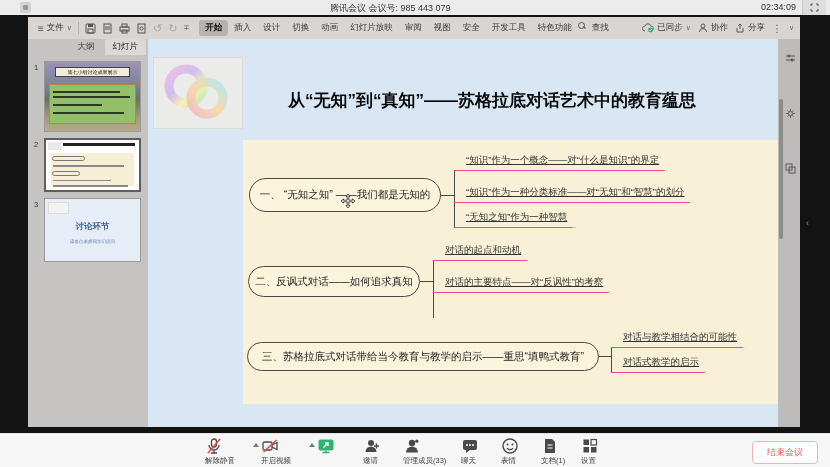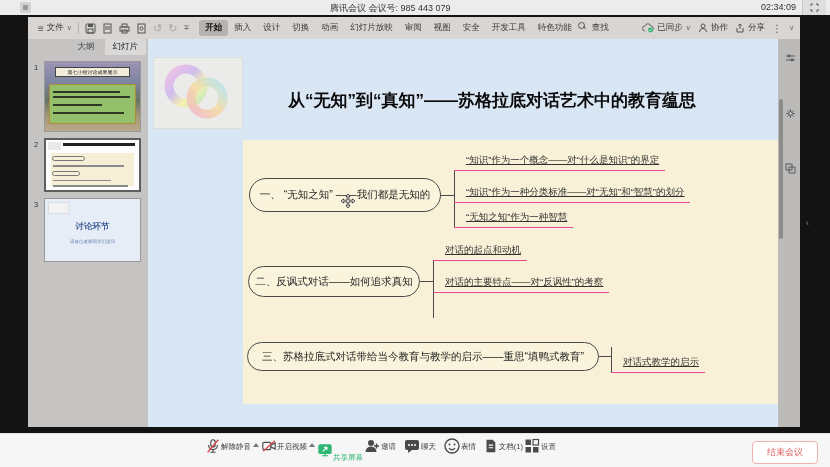--- a/index.html
+++ b/index.html
@@ -80,21 +80,21 @@
 
   
   .right-rail { width:22px; background:#bdbbba; position:relative; }
   .rail-thumb { position:absolute; left:1px; top:60px; width:4px; height:140px; background:#8e8c8b; border-radius:2px; }
   .rail-icons { position:absolute; left:7px; top:14px; display:flex; flex-direction:column; gap:44px; }
   .rail-icons svg { display:block; }
 
   
   .dock { position:absolute; left:0; top:433px; width:830px; height:34px; background:#f6f6f6; border-top:1px solid #e3e3e3; }
   .dock-items { position:absolute; left:205px; top:3px; display:flex; align-items:flex-start; }
-  .dock-item { display:flex; flex-direction:row; align-items:center; width:46px; cursor:default; }
+  .dock-item { display:flex; flex-direction:column; width:46px; cursor:default; }
   .dock-item.narrow { width:40px; }
   .dock-item.wide { width:58px; }
   .dock-label { font-size:7.5px; color:#3c3c3c; margin-top:1px; white-space:nowrap; }
   .dock-label.green { color:#2eb573;margin-top:16px; }
   .dock-caret { width:10px; padding-top:6px; display:flex; justify-content:center; }
   .caret-up { width:0; height:0; border-left:3px solid transparent; border-right:3px solid transparent; border-bottom:4px solid #777; }
   .end-btn { position:absolute; right:12px; top:7px; padding:4px 14px; font-size:9px; color:#e05c5c; border:1px solid #f0b1b1; border-radius:4px; background:#fff; }
 </style>
 </head>
 <body>
@@ -280,20 +280,21 @@
 
             <div class="mm-pill" style="left:5px; top:126px; width:172px; height:31px;">二、反讽式对话——如何追求真知</div>
             <div class="hline" style="left:177px; top:141px; width:13px;"></div>
             <div class="vline" style="left:190px; top:120px; height:58px;"></div>
             <div class="mm-branch" style="left:190px; top:104px;">对话的起点和动机</div>
             <div class="mm-branch" style="left:190px; top:136px;">对话的主要特点——对“反讽性”的考察</div>
 
             <div class="mm-pill" style="left:4px; top:202px; width:352px; height:29px;">三、苏格拉底式对话带给当今教育与教学的启示——重思“填鸭式教育”</div>
             <div class="hline" style="left:356px; top:216px; width:12px;"></div>
             <div class="vline" style="left:368px; top:207px; height:26px;"></div>
+            <div class="mm-branch" style="left:368px; top:191px;">对话与教学相结合的可能性</div>
             <div class="mm-branch" style="left:368px; top:216px;">对话式教学的启示</div>
 
             <span class="cursor">
               <svg width="14" height="14" viewBox="0 0 14 14">
                 <path d="M7 0 L9 2.5 H7.8 V6.2 H11.5 V5 L14 7 L11.5 9 V7.8 H7.8 V11.5 H9 L7 14 L5 11.5 H6.2 V7.8 H2.5 V9 L0 7 L2.5 5 V6.2 H6.2 V2.5 H5 Z" fill="#fff" stroke="#222" stroke-width="0.8"></path>
               </svg>
             </span>
           </div>
         </div>
 
@@ -357,20 +358,28 @@
 
       <div class="dock-item narrow">
         <svg width="18" height="18" viewBox="0 0 18 18">
           <circle cx="8" cy="6" r="3" fill="#4a4a4a"></circle>
           <path d="M2.5 15 a5.5 5.5 0 0 1 11 0 Z" fill="#4a4a4a"></path>
           <path d="M13.5 6.5 v5 M11 9 h5" stroke="#4a4a4a" stroke-width="1.4"></path>
         </svg>
         <span class="dock-label">邀请</span>
       </div>
 
+      <div class="dock-item wide">
+        <svg width="18" height="18" viewBox="0 0 18 18">
+          <circle cx="9" cy="6" r="3.2" fill="#4a4a4a"></circle>
+          <path d="M3 15.5 a6 6 0 0 1 12 0 Z" fill="#4a4a4a"></path>
+          <circle cx="13.8" cy="4.2" r="1.6" fill="#4a4a4a"></circle>
+        </svg>
+        <span class="dock-label">管理成员(33)</span>
+      </div>
 
       <div class="dock-item narrow">
         <svg width="18" height="18" viewBox="0 0 18 18">
           <rect x="2" y="3" width="14" height="10" rx="2" fill="#4a4a4a"></rect>
           <path d="M5 13 v3 l4 -3" fill="#4a4a4a"></path>
           <circle cx="6" cy="8" r="1" fill="#fff"></circle>
             <circle cx="9" cy="8" r="1" fill="#fff"></circle>
             <circle cx="12" cy="8" r="1" fill="#fff"></circle>
         </svg>
         <span class="dock-label">聊天</span>

